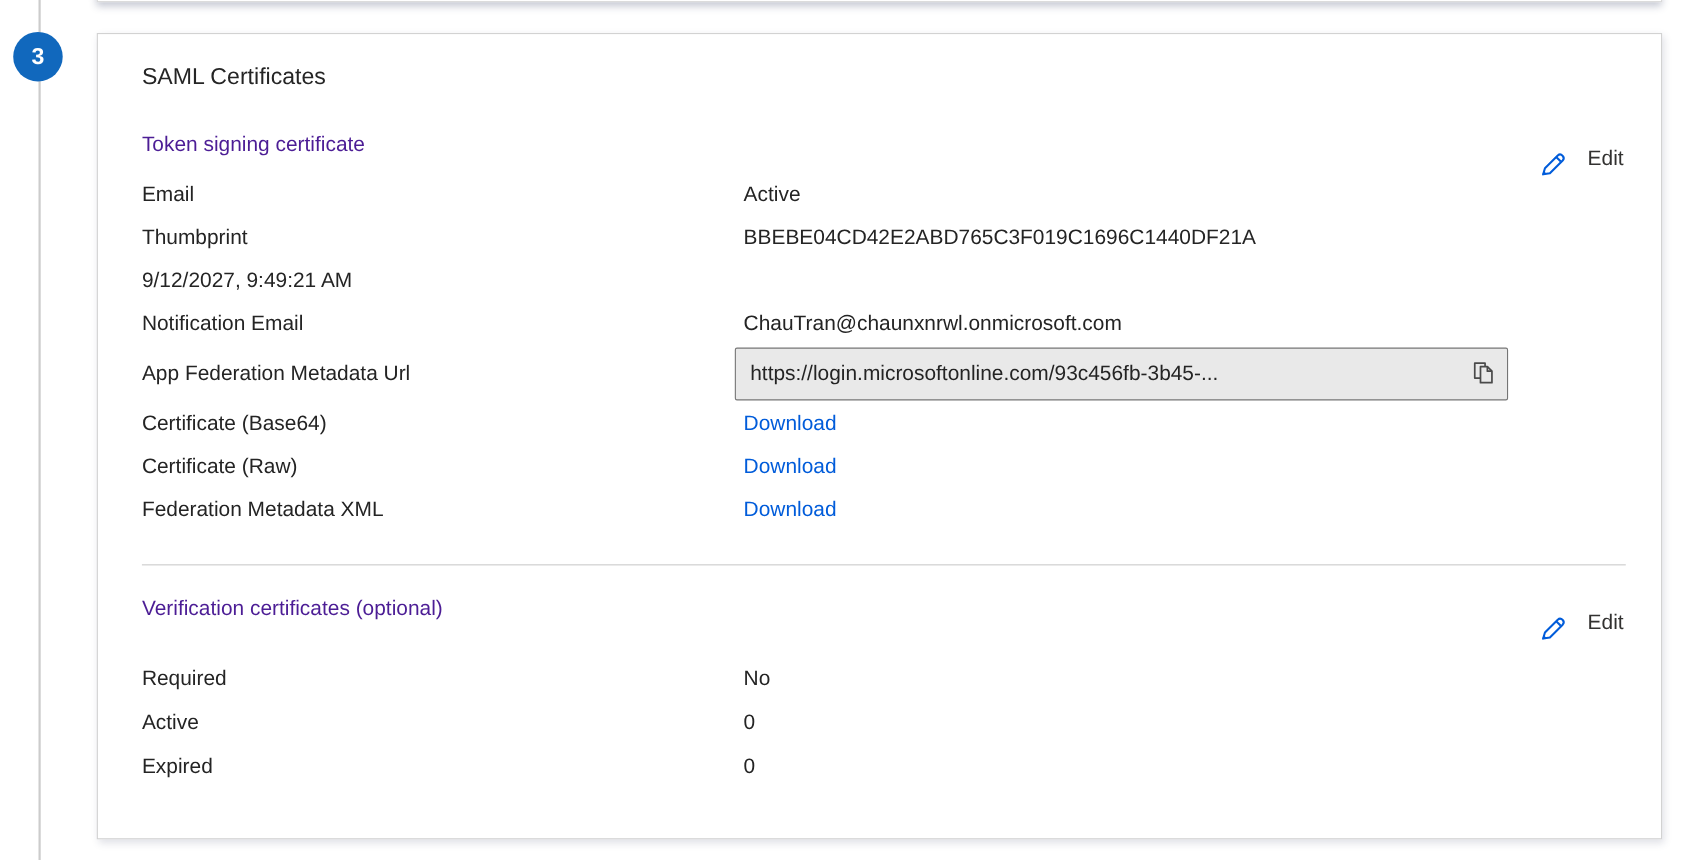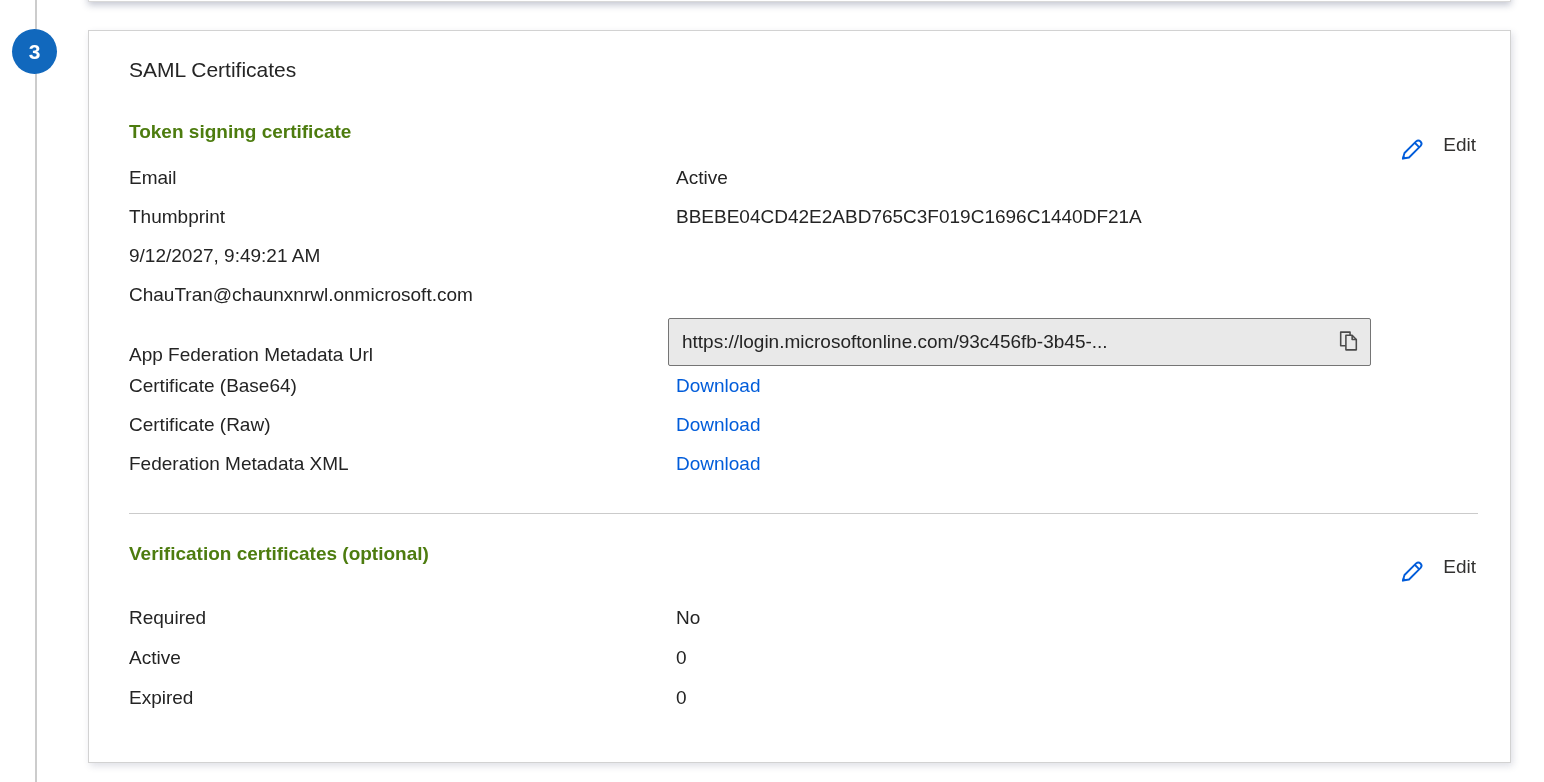--- a/index.html
+++ b/index.html
@@ -20,29 +20,29 @@
 
   
   .card { position:absolute; left:88px; right:33px; top:30px; height:733px;
           background:#ffffff; border:1px solid #d2d2d2;
           box-shadow:2px 3px 7px rgba(40,50,90,.15);
           padding:26px 32px 0 40px; }
 
   .panel-title { font-size:21px; font-weight:400; color:#252525; line-height:26px; margin-bottom:36px; }
 
   .section-header { position:relative; height:26px; }
-  .section-heading { font-size:19px; font-weight:700; color:#4d7c0f; line-height:26px; }
+  .section-heading { font-size:19px; font-weight:400; color:#4c1d95; line-height:26px; }
   .edit-btn { position:absolute; right:2px; top:15px; display:flex; align-items:flex-start; gap:16px;
               background:none; border:none; cursor:pointer; padding:0;
               font-family:inherit; font-size:19px; color:#323130; }
   .edit-btn svg { display:block; }
 
   .rows { margin-top:13px; }
   .kv-row { display:flex; align-items:center; min-height:39px; font-size:19px; }
-  .kv-row.tall { min-height:52px;align-items:flex-end; }
+  .kv-row.tall { min-height:52px; }
   .kv-label { width:547px; flex-shrink:0; color:#242424; }
   .kv-value { color:#242424; }
 
   .download-link { color:#015cda; font-size:19px; text-decoration:none; cursor:pointer; }
 
   .url-field { width:703px; height:48px; margin-left:-8px; background:#e9e9e9;
                border:1px solid #757575; border-radius:2px;
                display:flex; align-items:center; justify-content:space-between;
                padding:0 9px 0 13px; cursor:text; }
   .url-text { font-size:19px; color:#242424; white-space:nowrap; overflow:hidden; }
@@ -86,20 +86,21 @@
         <span class="kv-value">Active</span>
       </div>
       <div class="kv-row">
         <span class="kv-label">Thumbprint</span>
         <span class="kv-value">BBEBE04CD42E2ABD765C3F019C1696C1440DF21A</span>
       </div>
       <div class="kv-row">
         <span class="kv-value">9/12/2027, 9:49:21 AM</span>
       </div>
       <div class="kv-row">
+        <span class="kv-label">Notification Email</span>
         <span class="kv-value">ChauTran@chaunxnrwl.onmicrosoft.com</span>
       </div>
 
       <div class="kv-row tall">
         <span class="kv-label">App Federation Metadata Url</span>
         <div class="url-field">
           <span class="url-text">https://login.microsoftonline.com/93c456fb-3b45-...</span>
           <button class="copy-btn">
             <span>
               <svg width="25" height="26" viewBox="0 0 24 24">

